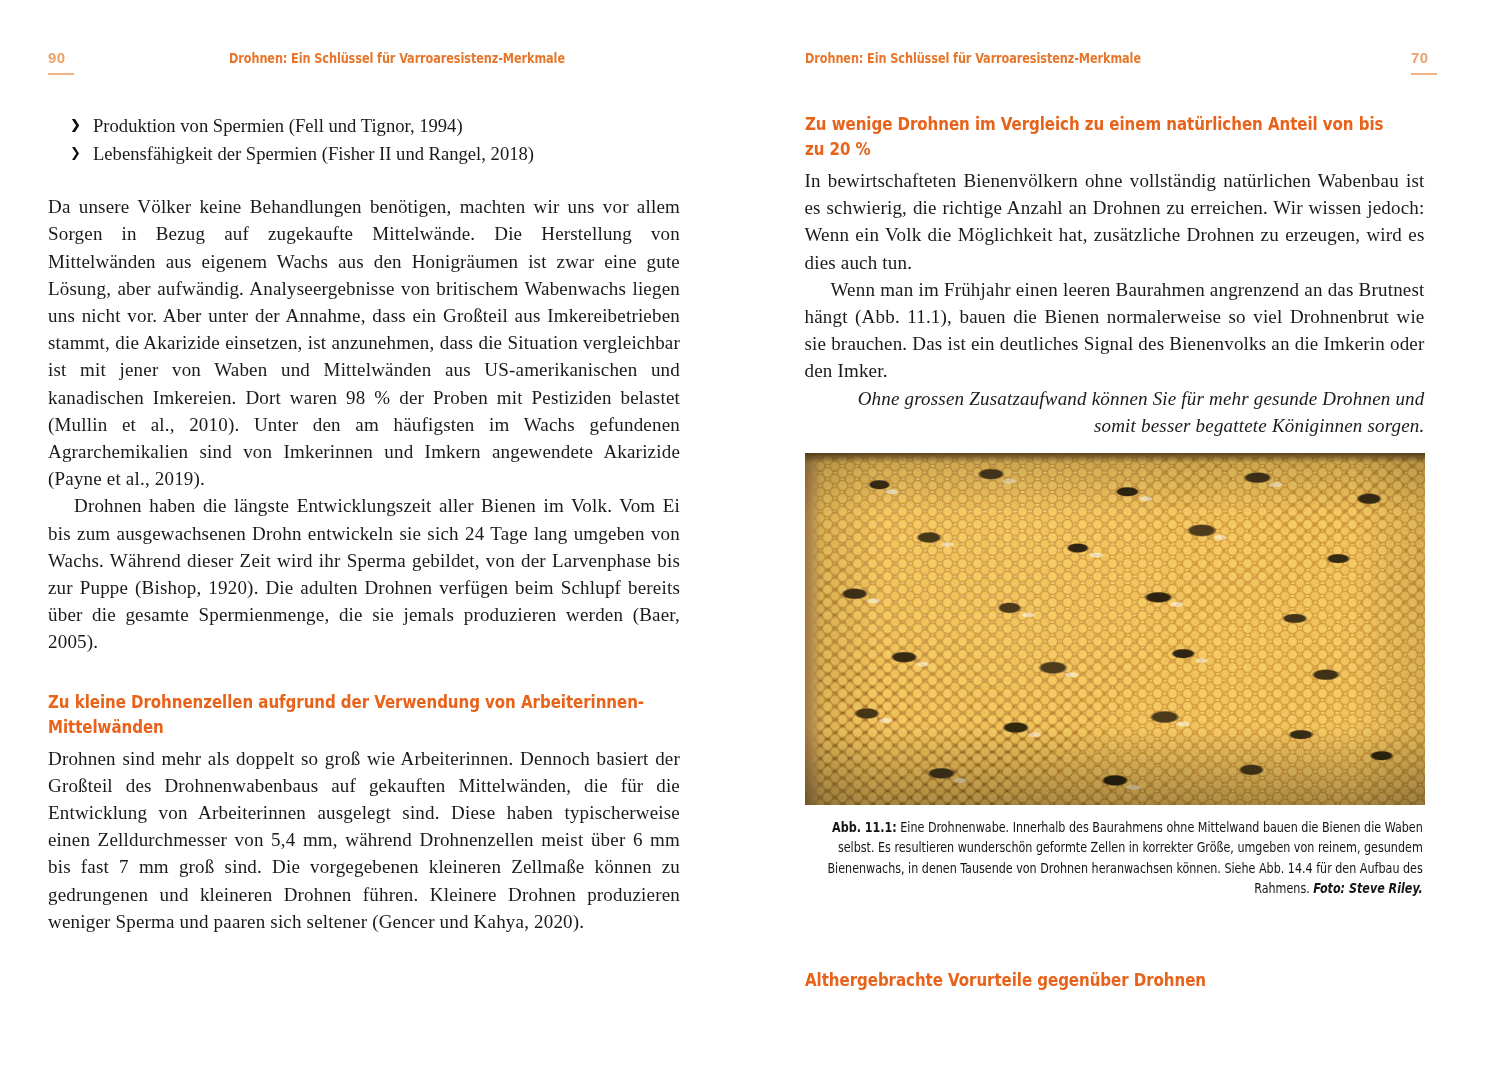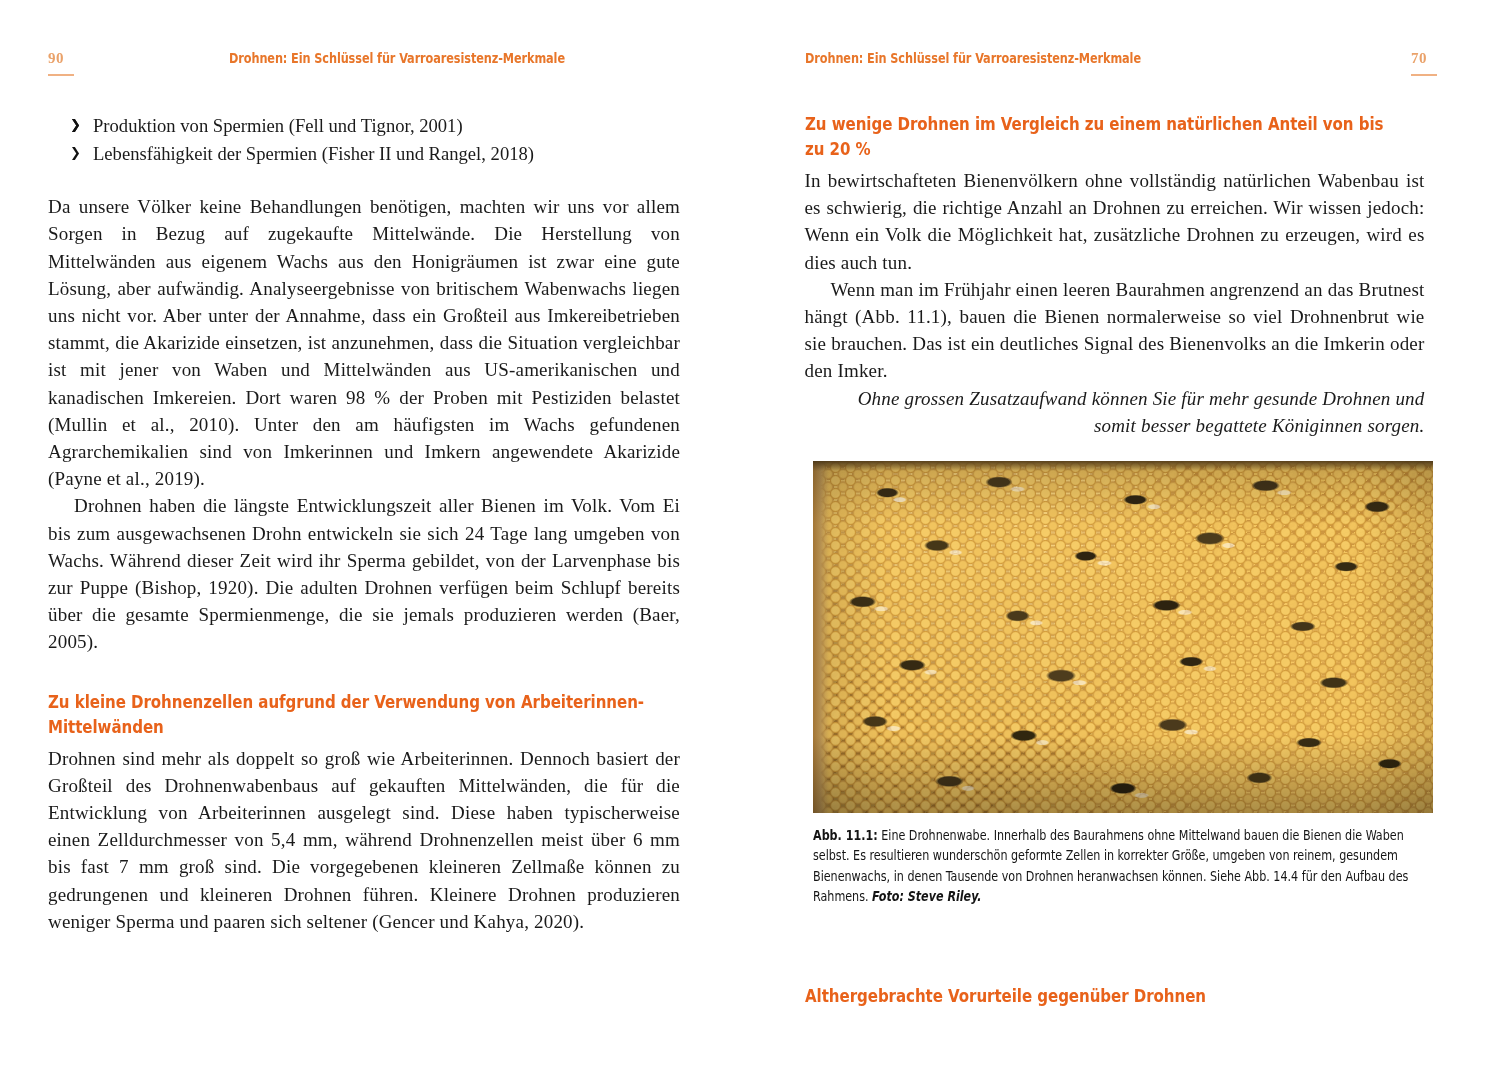--- a/index.html
+++ b/index.html
@@ -37,21 +37,21 @@
     position: absolute;
     top: 50px;
     height: 26px;
     display: flex;
     align-items: baseline;
   }
   .page.left .runhead  { left: 48px;  right: 62px; }
   .page.right .runhead { left: 62px;  right: 48px; }
 
   .folio {
-    font-family: Liberation Serif, serif;
+    font-family: Liberation Sans, sans-serif;
     font-weight: 700;
     font-size: 15px;
     letter-spacing: 0.4px;
     color: #eaa26a;
     border-bottom: 2.4px solid #f0b183;
     padding-bottom: 8px;
     line-height: 1;
     display: inline-block;
     min-width: 26px;
   }
@@ -123,22 +123,23 @@
     color: #e8621a;
     letter-spacing: -0.05px;
     transform: scaleX(0.95);
     transform-origin: left top;
   }
   .gap-before-head { height: 34px; }
   .gap-small { height: 14px; }
 
   
   figure.fig {
-    margin: 8px;
+    margin: 0;
     padding: 0;
+    text-align: right;
   }
   .photo {
     width: 620px;
     height: 352px;
     position: relative;
     overflow: hidden;
     background: #8a6a2c;
   }
   .photo .comb {
     position: absolute;
@@ -261,21 +262,21 @@
     </div>
 
     <div class="col">
 
       <ul class="bullets">
         <li>
           <span class="marker">❯</span>
         </li>
         <li>
           <span class="marker">❯</span>
-          <span>Produktion von Spermien (Fell und Tignor, 2001)</span>
+          <span>Produktion von Spermien (Fell und Tignor, 1994)</span>
         </li>
         <li>
           <span class="marker">❯</span>
           <span>Lebensfähigkeit der Spermien (Fisher II und Rangel, 2018)</span>
         </li>
       </ul>
 
       <p class="body">Da unsere Völker keine Behandlungen benötigen, machten wir uns vor allem Sorgen in Bezug auf zugekaufte Mittelwände. Die Herstellung von Mittelwänden aus eigenem Wachs aus den Honigräumen ist zwar eine gute Lösung, aber aufwändig. Analyseergebnisse von britischem Wabenwachs liegen uns nicht vor. Aber unter der Annahme, dass ein Großteil aus Imkereibetrieben stammt, die Akarizide einsetzen, ist anzunehmen, dass die Situation vergleichbar ist mit jener von Waben und Mittelwänden aus US-amerikanischen und kanadischen Imkereien. Dort waren 98 % der Proben mit Pestiziden belastet (Mullin et al., 2010). Unter den am häufigsten im Wachs gefundenen Agrarchemikalien sind von Imkerinnen und Imkern angewendete Akarizide (Payne et al., 2019).</p>
       <p class="body indent">Drohnen haben die längste Entwicklungszeit aller Bienen im Volk. Vom Ei bis zum ausgewachsenen Drohn entwickeln sie sich 24 Tage lang umgeben von Wachs. Während dieser Zeit wird ihr Sperma gebildet, von der Larvenphase bis zur Puppe (Bishop, 1920). Die adulten Drohnen verfügen beim Schlupf bereits über die gesamte Spermienmenge, die sie jemals produzieren werden (Baer, 2005).</p>
 

